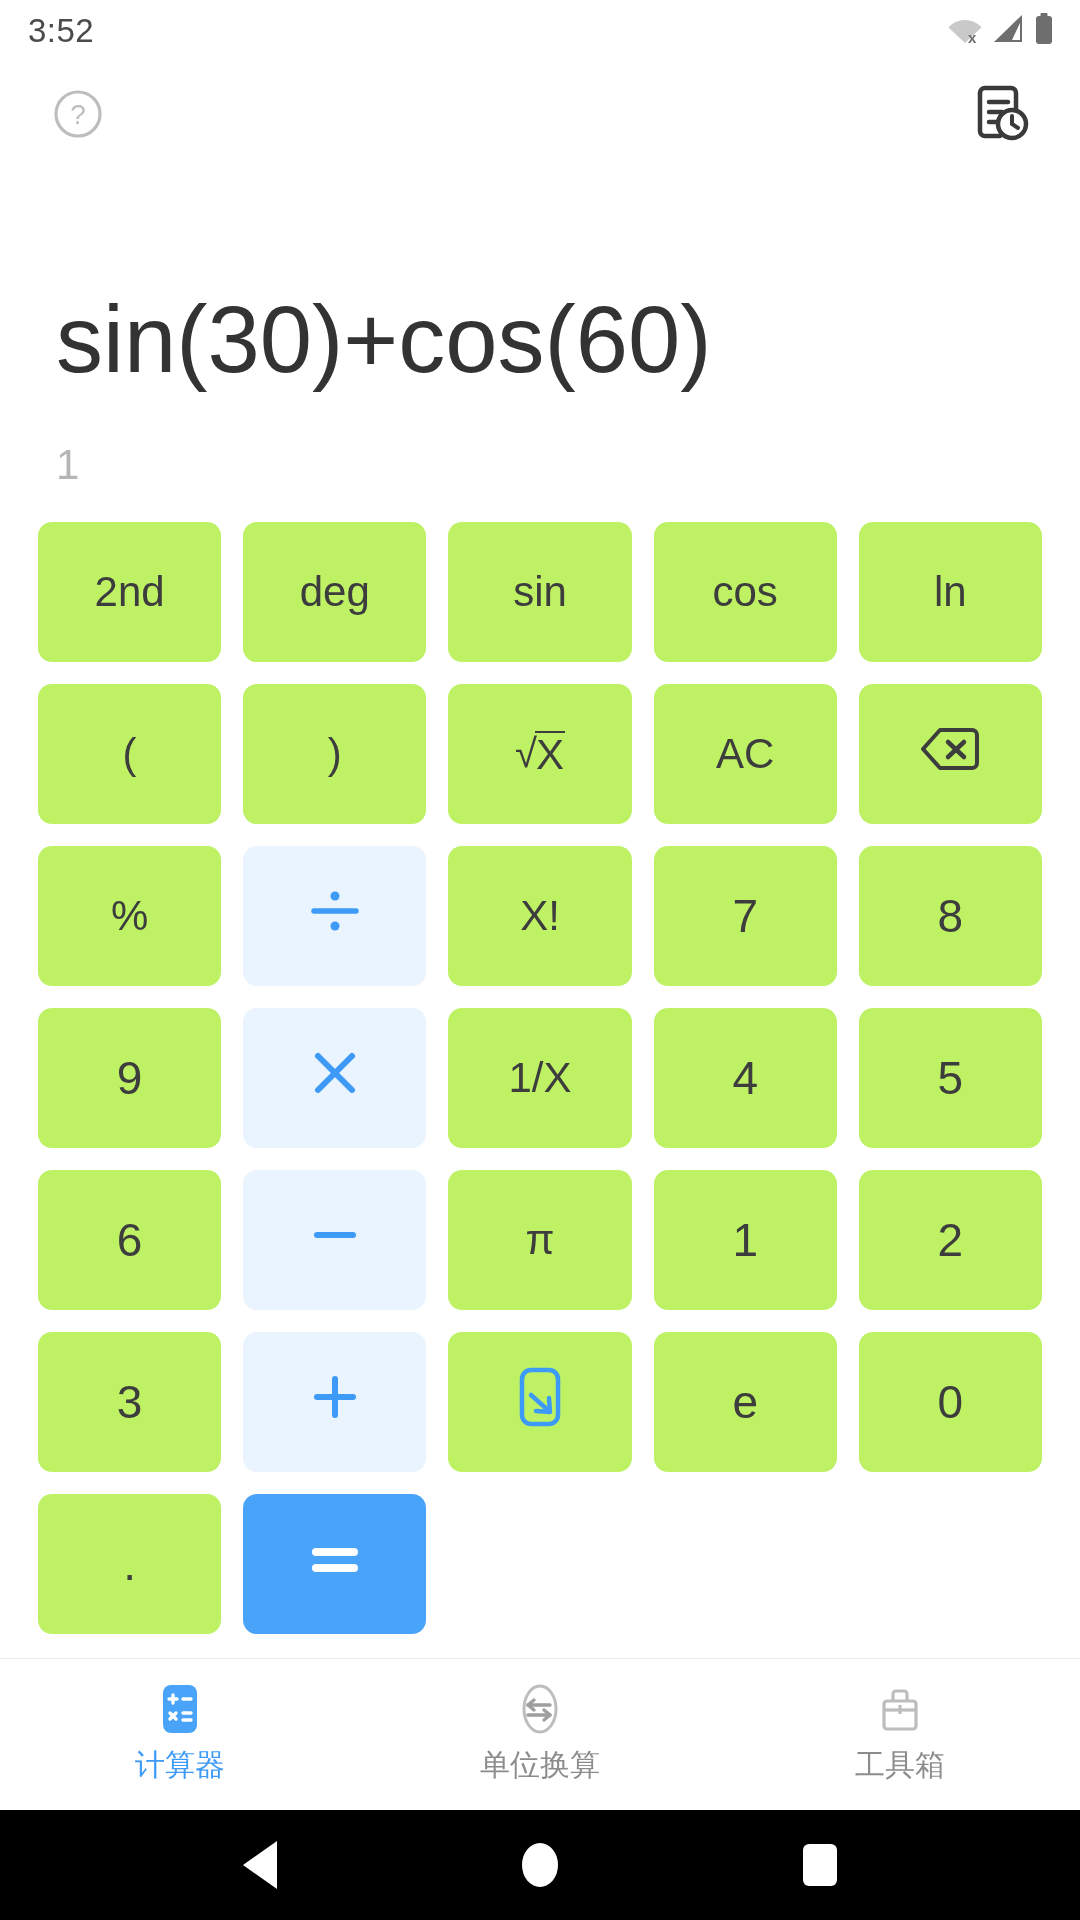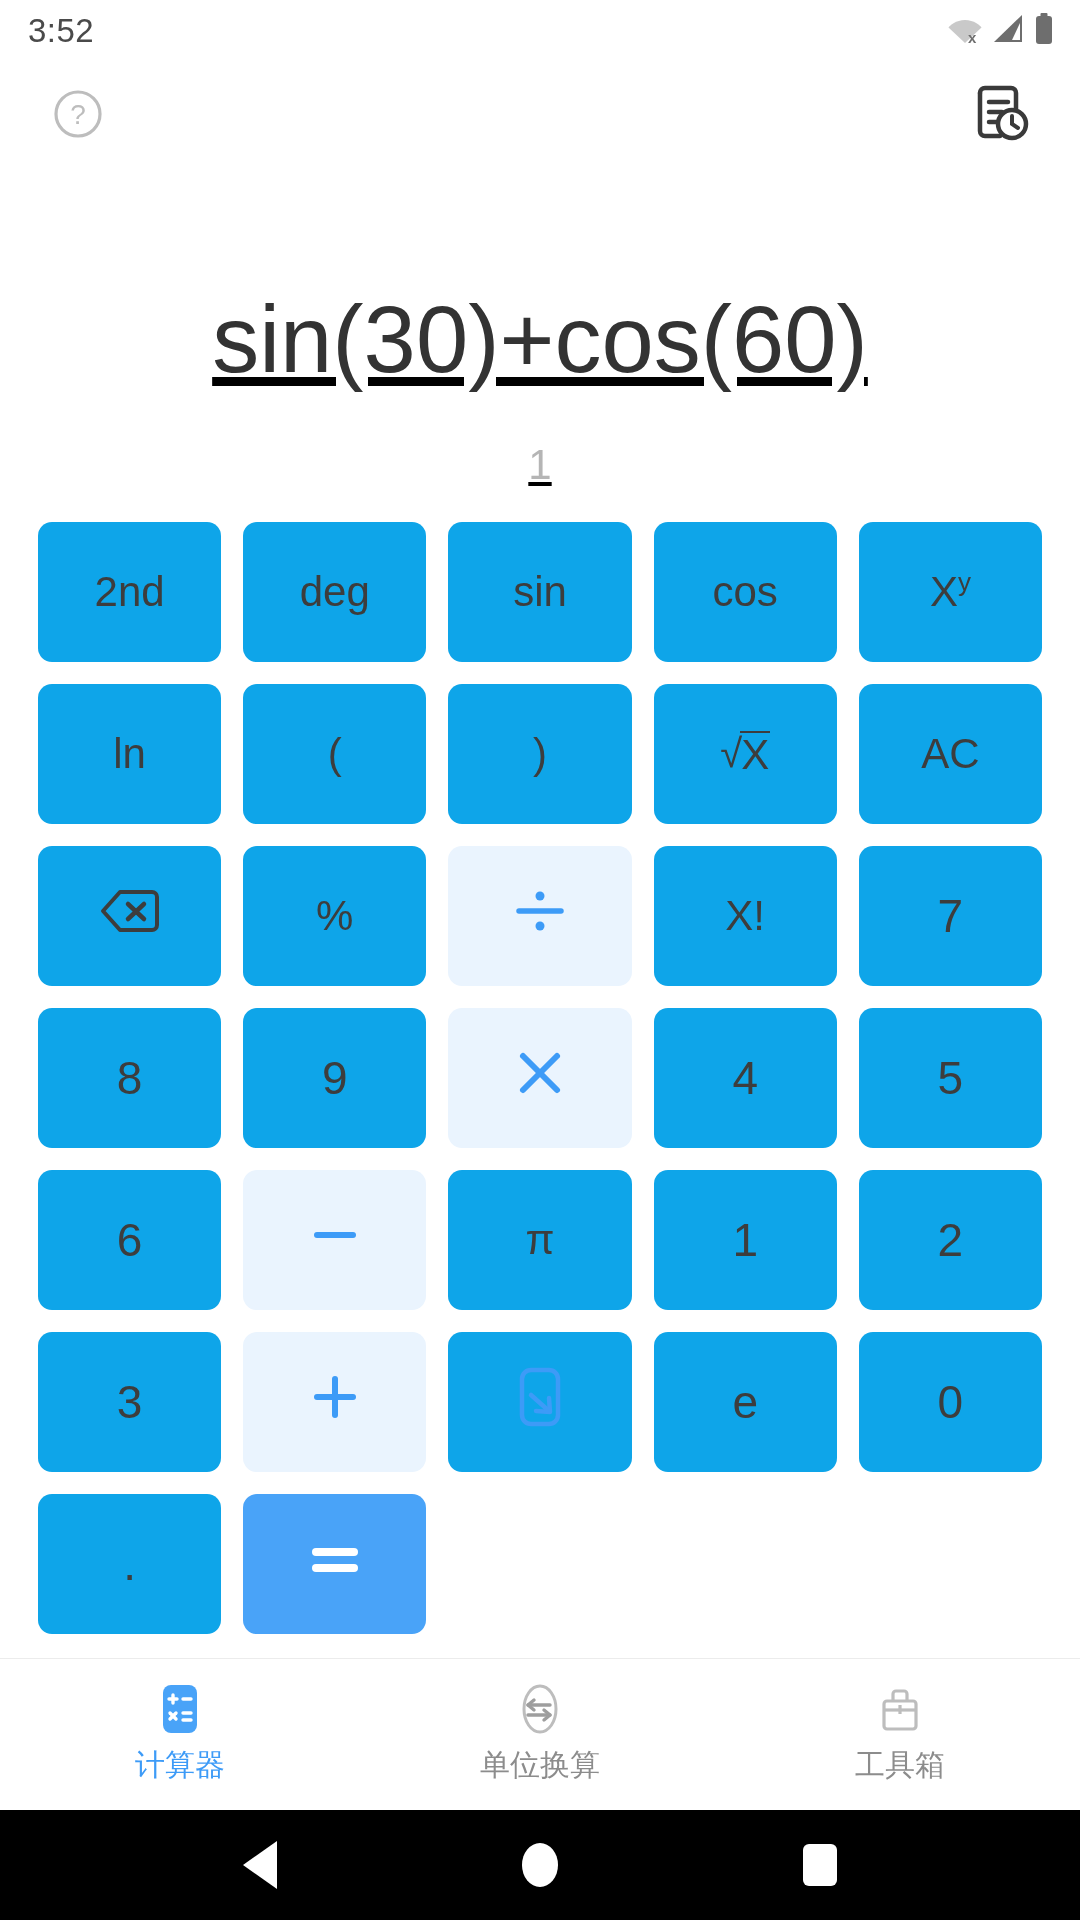--- a/index.html
+++ b/index.html
@@ -26,43 +26,42 @@
     display: flex; align-items: center; justify-content: space-between;
     padding: 0 48px 0 52px;
   }
   .help-btn { width: 52px; height: 52px; display:flex; align-items:center; justify-content:center; }
   .history-btn { width: 62px; height: 62px; display:flex; align-items:center; justify-content:center; }
 
   
   .display {
     flex: 0 0 342px;
     display: flex; flex-direction: column;
-    justify-content: flex-end; align-items: center;
+    justify-content: flex-end; align-items: flex-start;
     padding: 0 56px 26px 56px;
-    text-decoration: underline;
   }
   .expression {
     font-size: 94px; color: #333333; line-height: 1.05;
     white-space: nowrap; font-weight: 400;
   }
   .result {
     font-size: 42px; color: #b5b5b5; margin-top: 54px; line-height: 1;
   }
 
   
   .keypad {
     flex: 1 1 auto;
     padding: 10px 38px 24px 38px;
     display: grid;
     grid-template-columns: repeat(5, 1fr);
     grid-template-rows: repeat(7, 1fr);
     gap: 22px 22px;
   }
   .key {
-    background: #0ea5e9;
+    background: #bef264;
     border-radius: 14px;
     display: flex; align-items: center; justify-content: center;
     color: #3d3d3d;
     font-size: 44px;
     font-weight: 400;
     user-select: none;
   }
   .key.fn  { font-size: 42px; }
   .key.num { font-size: 46px; }
   .key.op  { background: #eaf4fe; color: #3d9bf7; }
@@ -163,23 +162,20 @@
       <div class="key fn">
         <span>deg</span>
       </div>
       <div class="key fn">
         <span>sin</span>
       </div>
       <div class="key fn">
         <span>cos</span>
       </div>
       <div class="key fn">
-        <span><span>X</span><sup>y</sup></span>
-      </div>
-      <div class="key fn">
         <span>ln</span>
       </div>
       <div class="key fn">
         <span>(</span>
       </div>
       <div class="key fn">
         <span>)</span>
       </div>
       <div class="key fn">
         <span class="sqrt-wrap">
@@ -217,20 +213,23 @@
         <span>8</span>
       </div>
       <div class="key num">
         <span>9</span>
       </div>
       <div class="key op">
         <span><svg width="56" height="56" viewBox="0 0 56 56">
       <line x1="11" y1="11" x2="45" y2="45" stroke="#3d9bf7" stroke-width="6" stroke-linecap="round"></line>
       <line x1="45" y1="11" x2="11" y2="45" stroke="#3d9bf7" stroke-width="6" stroke-linecap="round"></line>
     </svg></span>
+      </div>
+      <div class="key fn">
+        <span>1/X</span>
       </div>
       <div class="key num">
         <span>4</span>
       </div>
       <div class="key num">
         <span>5</span>
       </div>
       <div class="key num">
         <span>6</span>
       </div>

